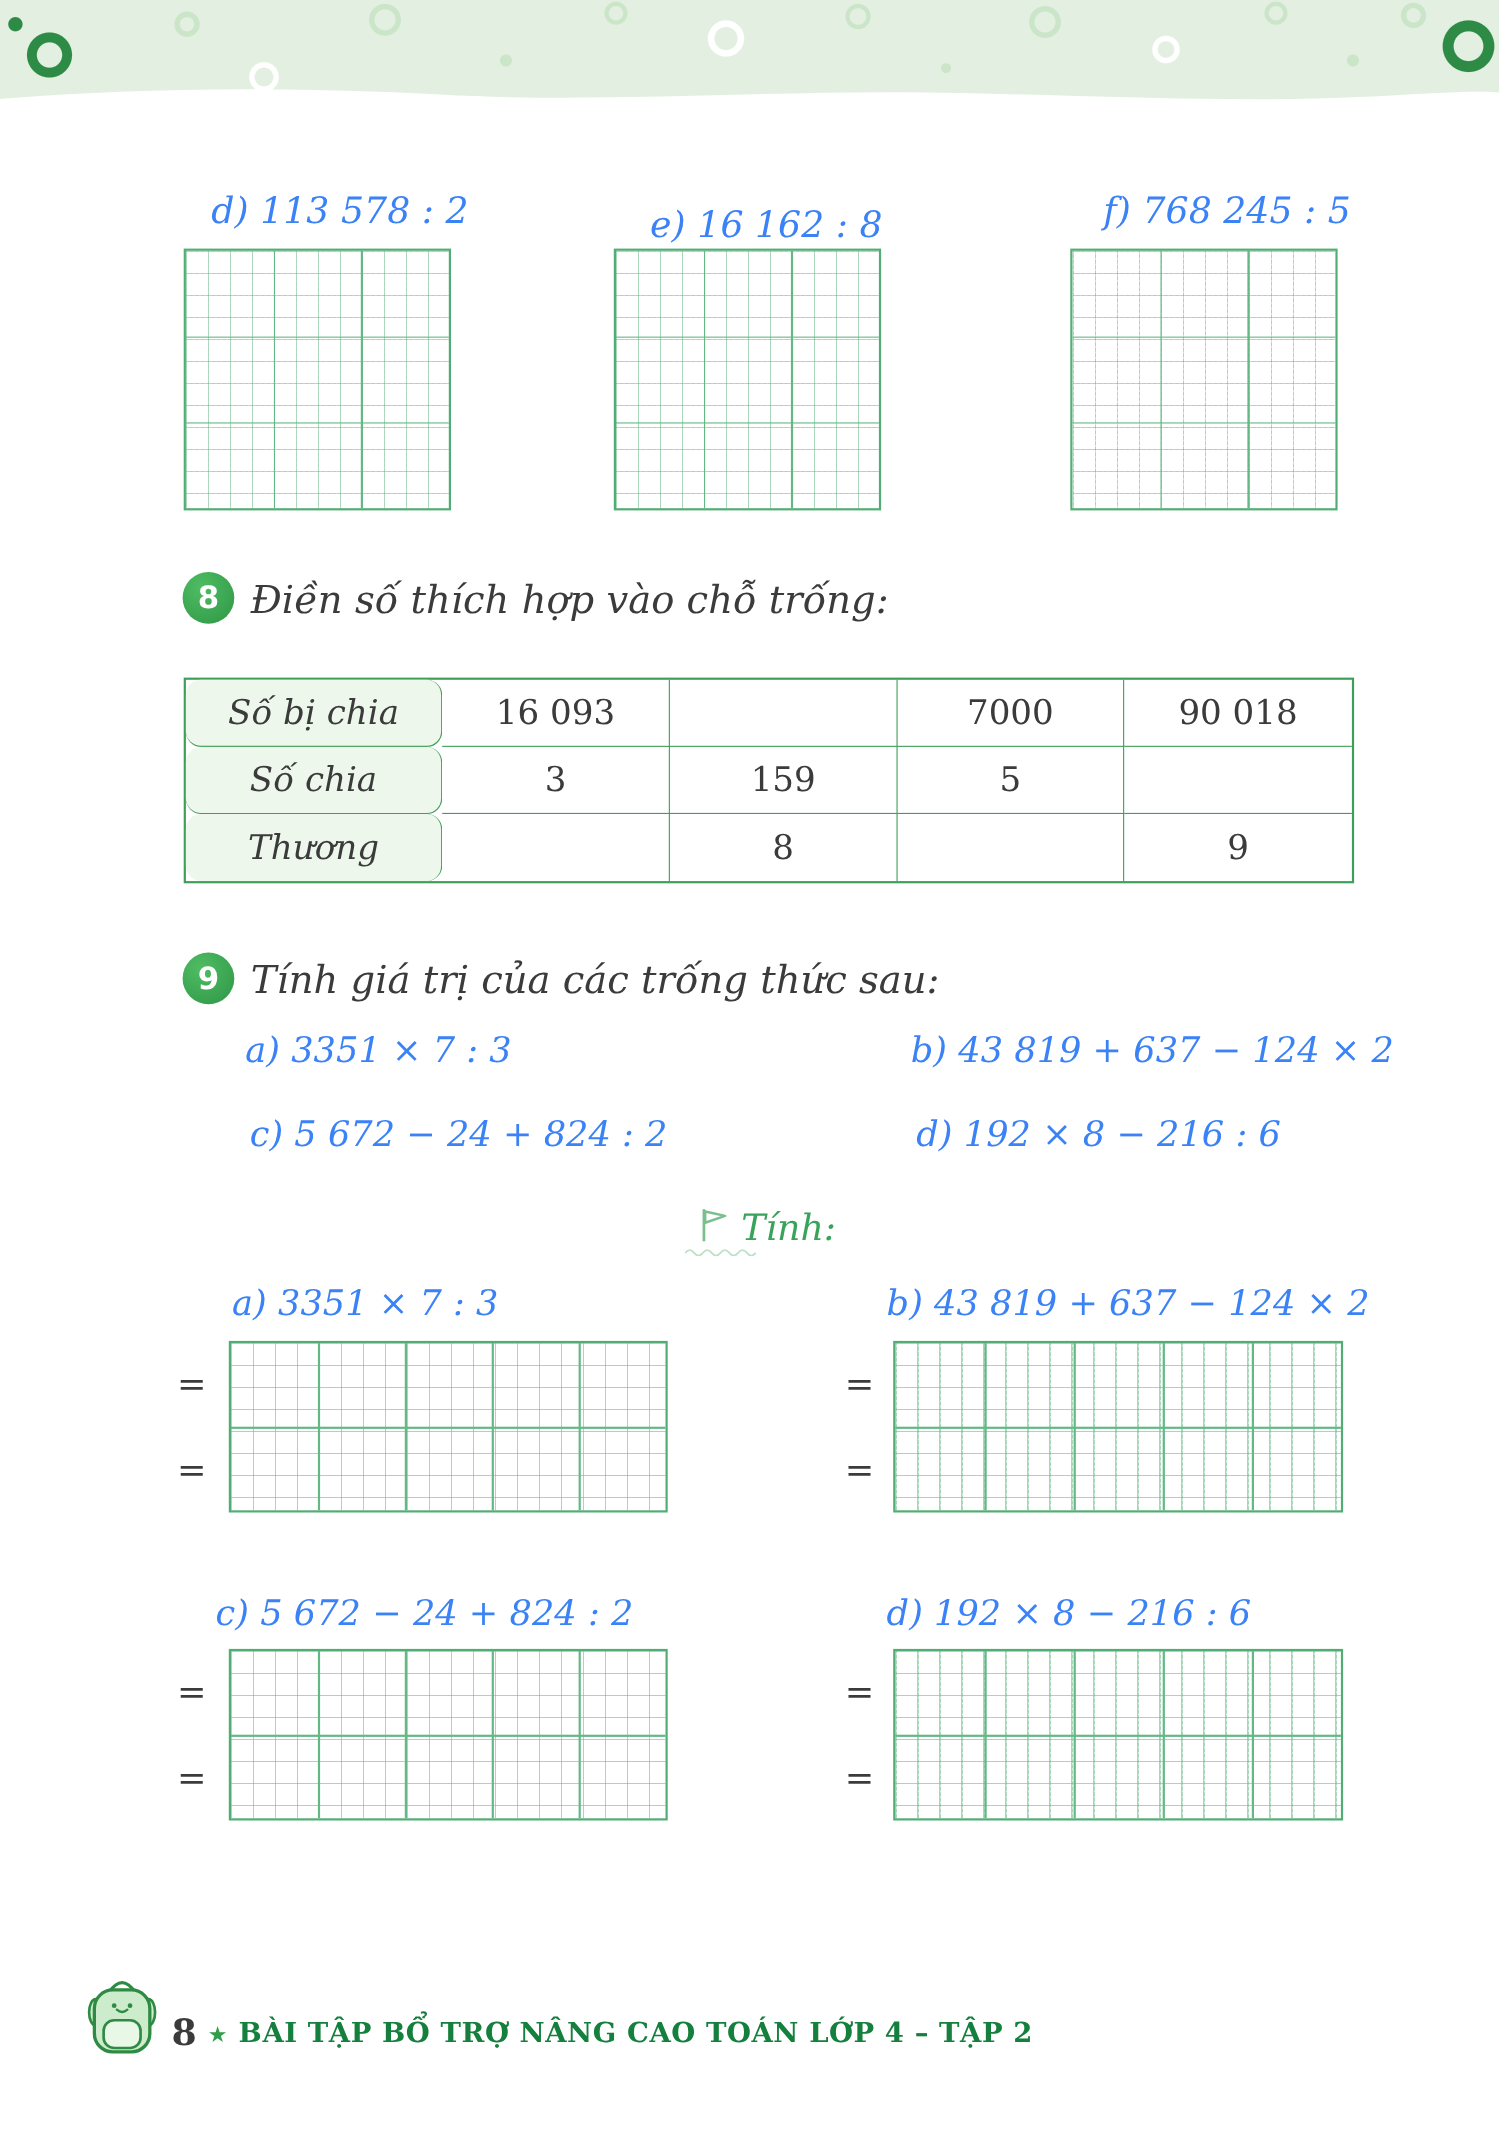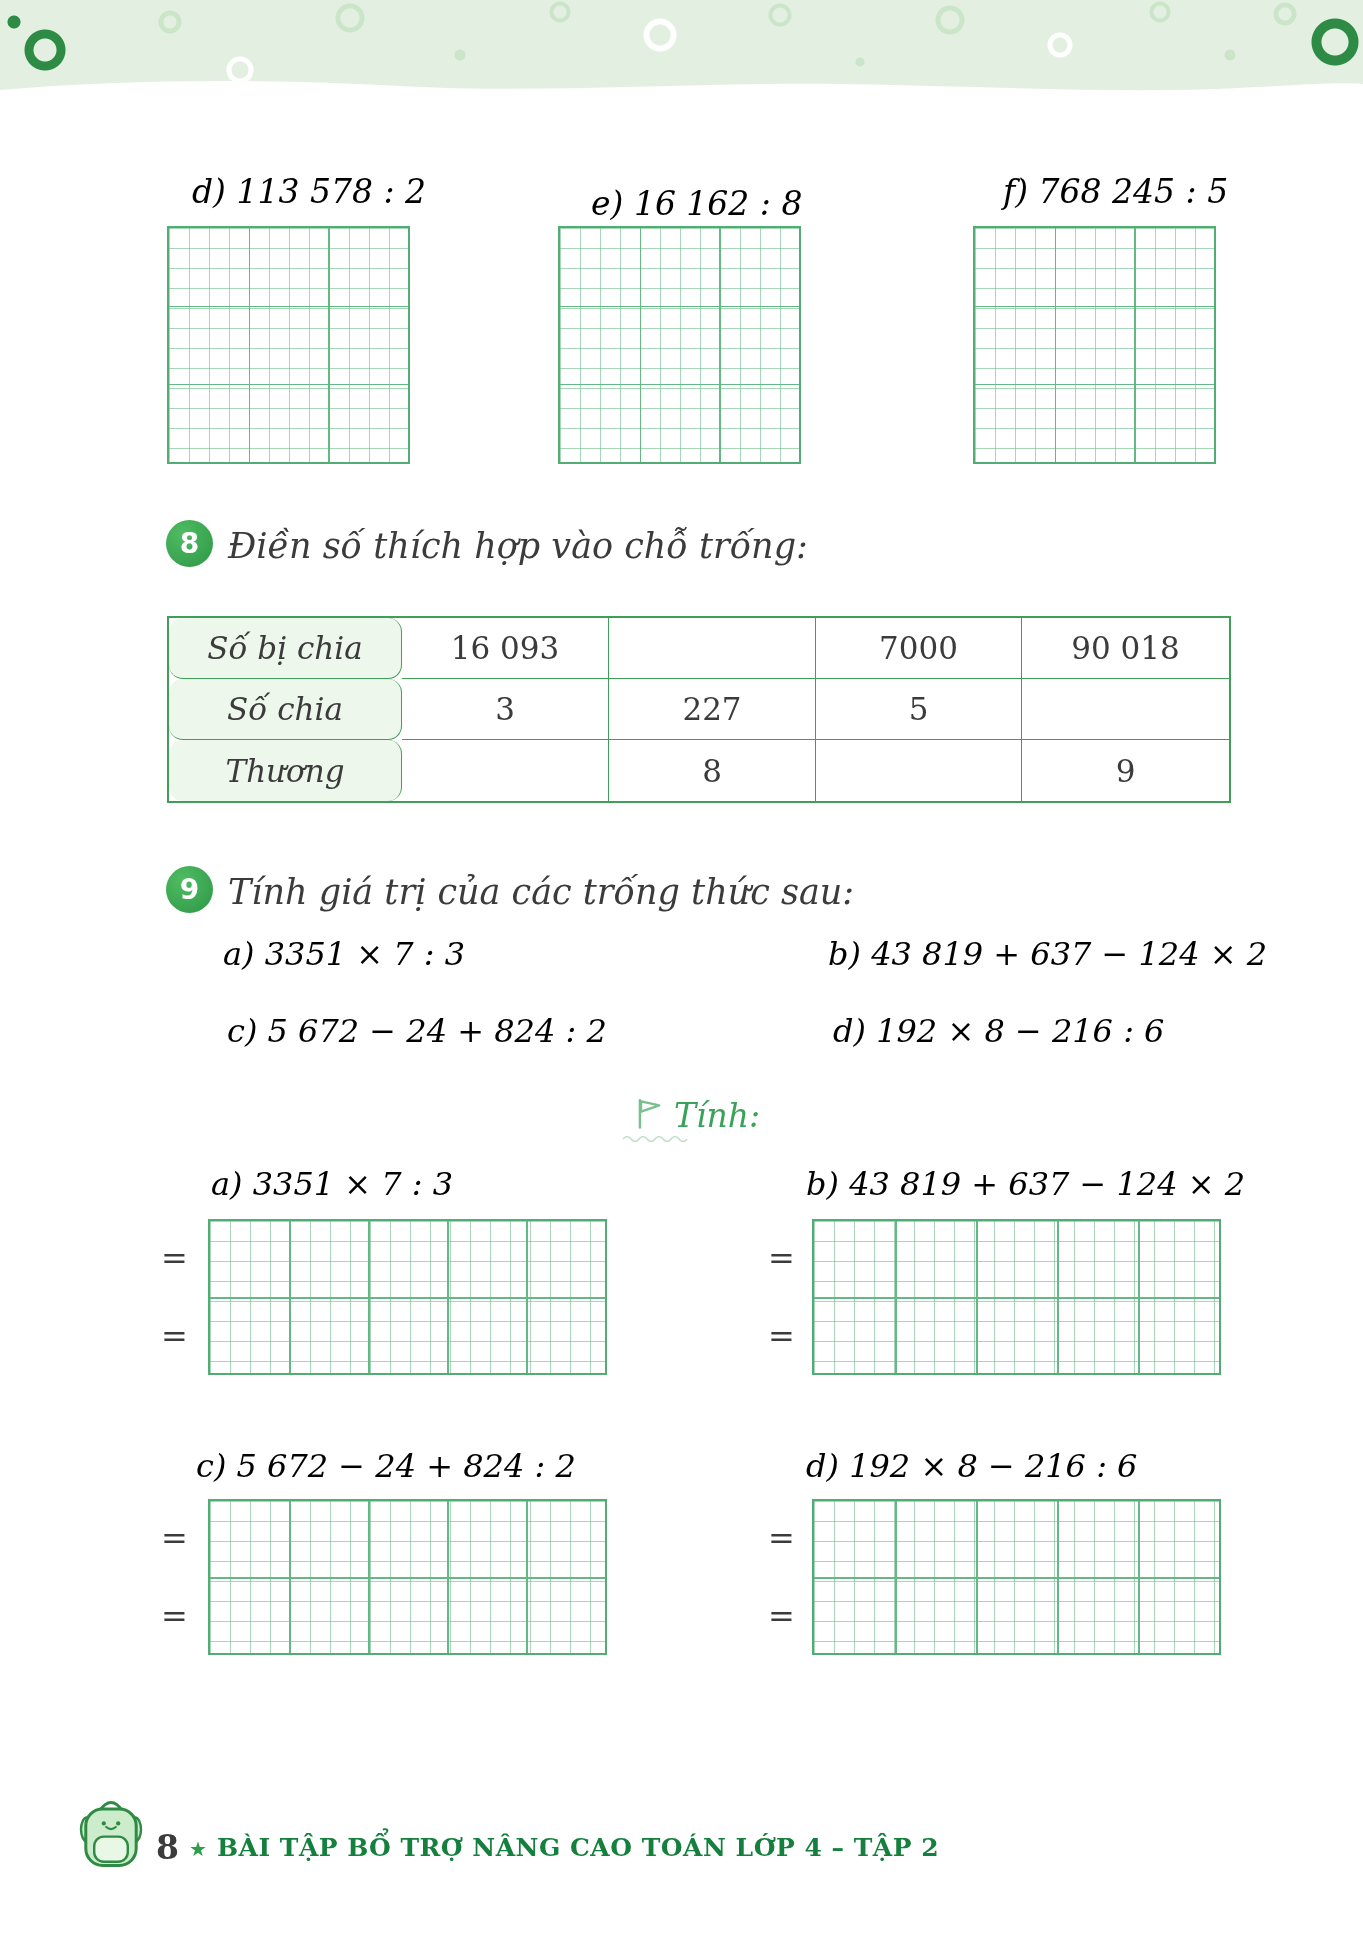--- a/index.html
+++ b/index.html
@@ -28,21 +28,21 @@
       radial-gradient(circle at 860px 62px, #cbe5c9 4px, transparent 5px),
       radial-gradient(circle at 950px 20px, transparent 9px, #cbe5c9 10px 14px, transparent 15px),
       radial-gradient(circle at 1060px 45px, transparent 7px, #ffffff 8px 12px, transparent 13px),
       radial-gradient(circle at 1160px 12px, transparent 6px, #cbe5c9 7px 10px, transparent 11px),
       radial-gradient(circle at 1230px 55px, #cbe5c9 5px, transparent 6px);
   }
   .band-wave { position: absolute; left: 0; bottom: -1px; width: 100%; height: 30px; }
 
   
   .math-label {
-    position: absolute; font-style: italic; font-size: 33px; color: #000000; white-space: nowrap;
+    position: absolute; font-style: italic; font-size: 33px; color: #3b82f6; white-space: nowrap;
   }
   .expr { font-size: 32px; }
 
   
   .badge {
     position: absolute; width: 47px; height: 47px; border-radius: 50%;
     background: radial-gradient(circle at 35% 30%, #4fbc63, #2e9646);
     color: #fff; font-family: "DejaVu Sans", "Liberation Sans", sans-serif;
     font-weight: bold; font-size: 28px; line-height: 47px; text-align: center;
   }
@@ -150,21 +150,21 @@
 
   <div class="div-table">
     <div class="cell rowhead">Số bị chia</div>
     <div class="cell">16 093</div>
     <div class="cell"></div>
     <div class="cell">7000</div>
     <div class="cell">90 018</div>
 
     <div class="cell rowhead">Số chia</div>
     <div class="cell">3</div>
-    <div class="cell">227</div>
+    <div class="cell">159</div>
     <div class="cell">5</div>
     <div class="cell"></div>
 
     <div class="cell rowhead">Thương</div>
     <div class="cell"></div>
     <div class="cell">8</div>
     <div class="cell"></div>
     <div class="cell">9</div>
   </div>
 

